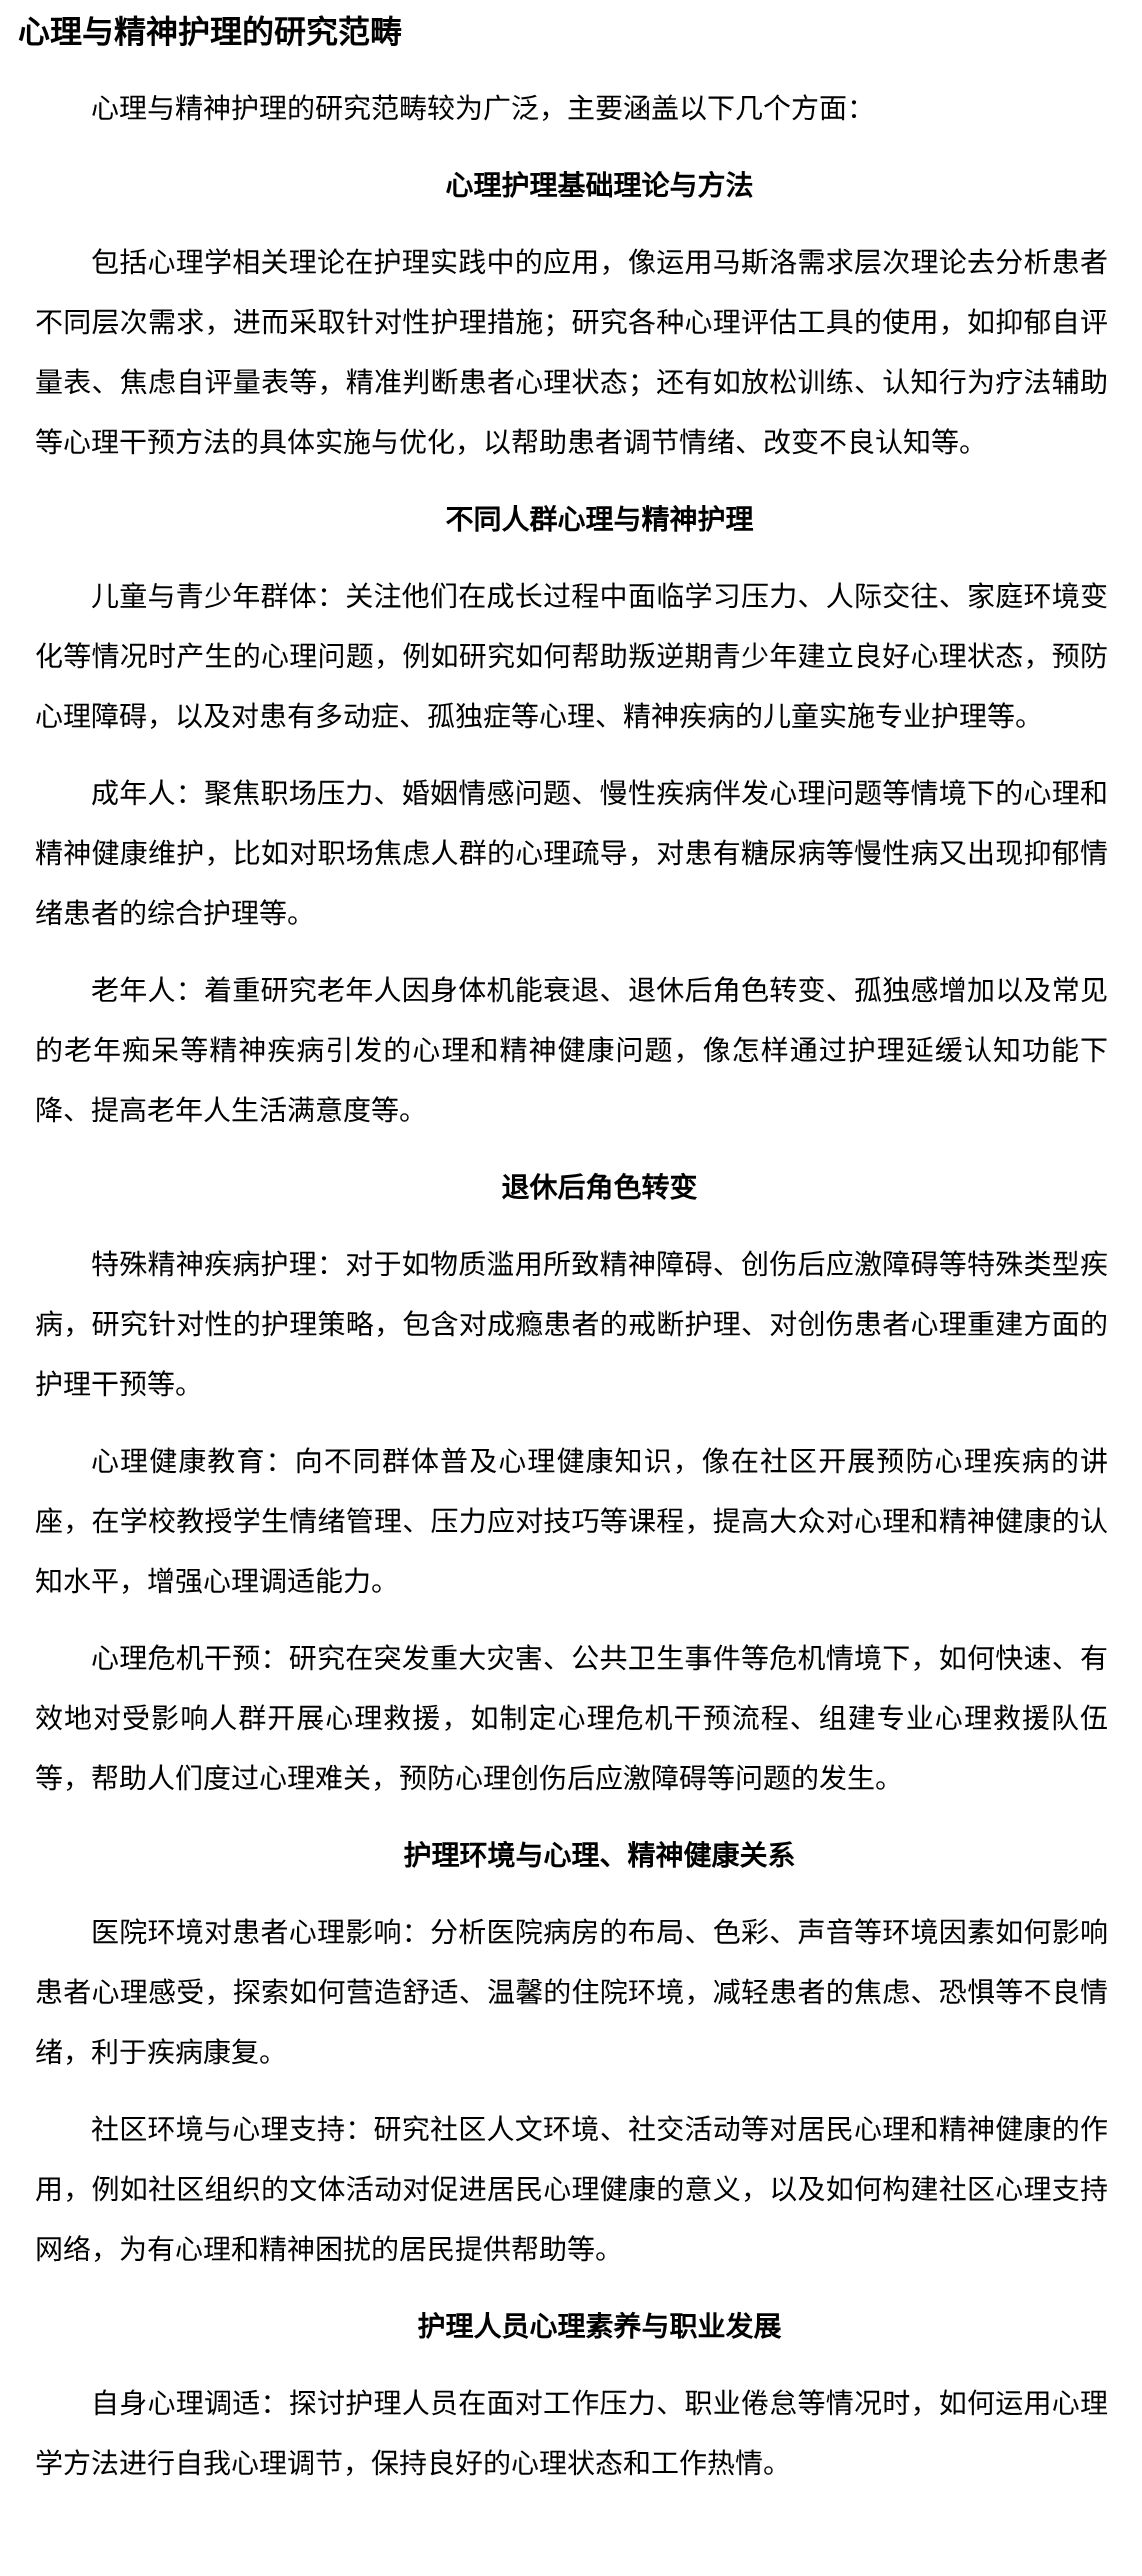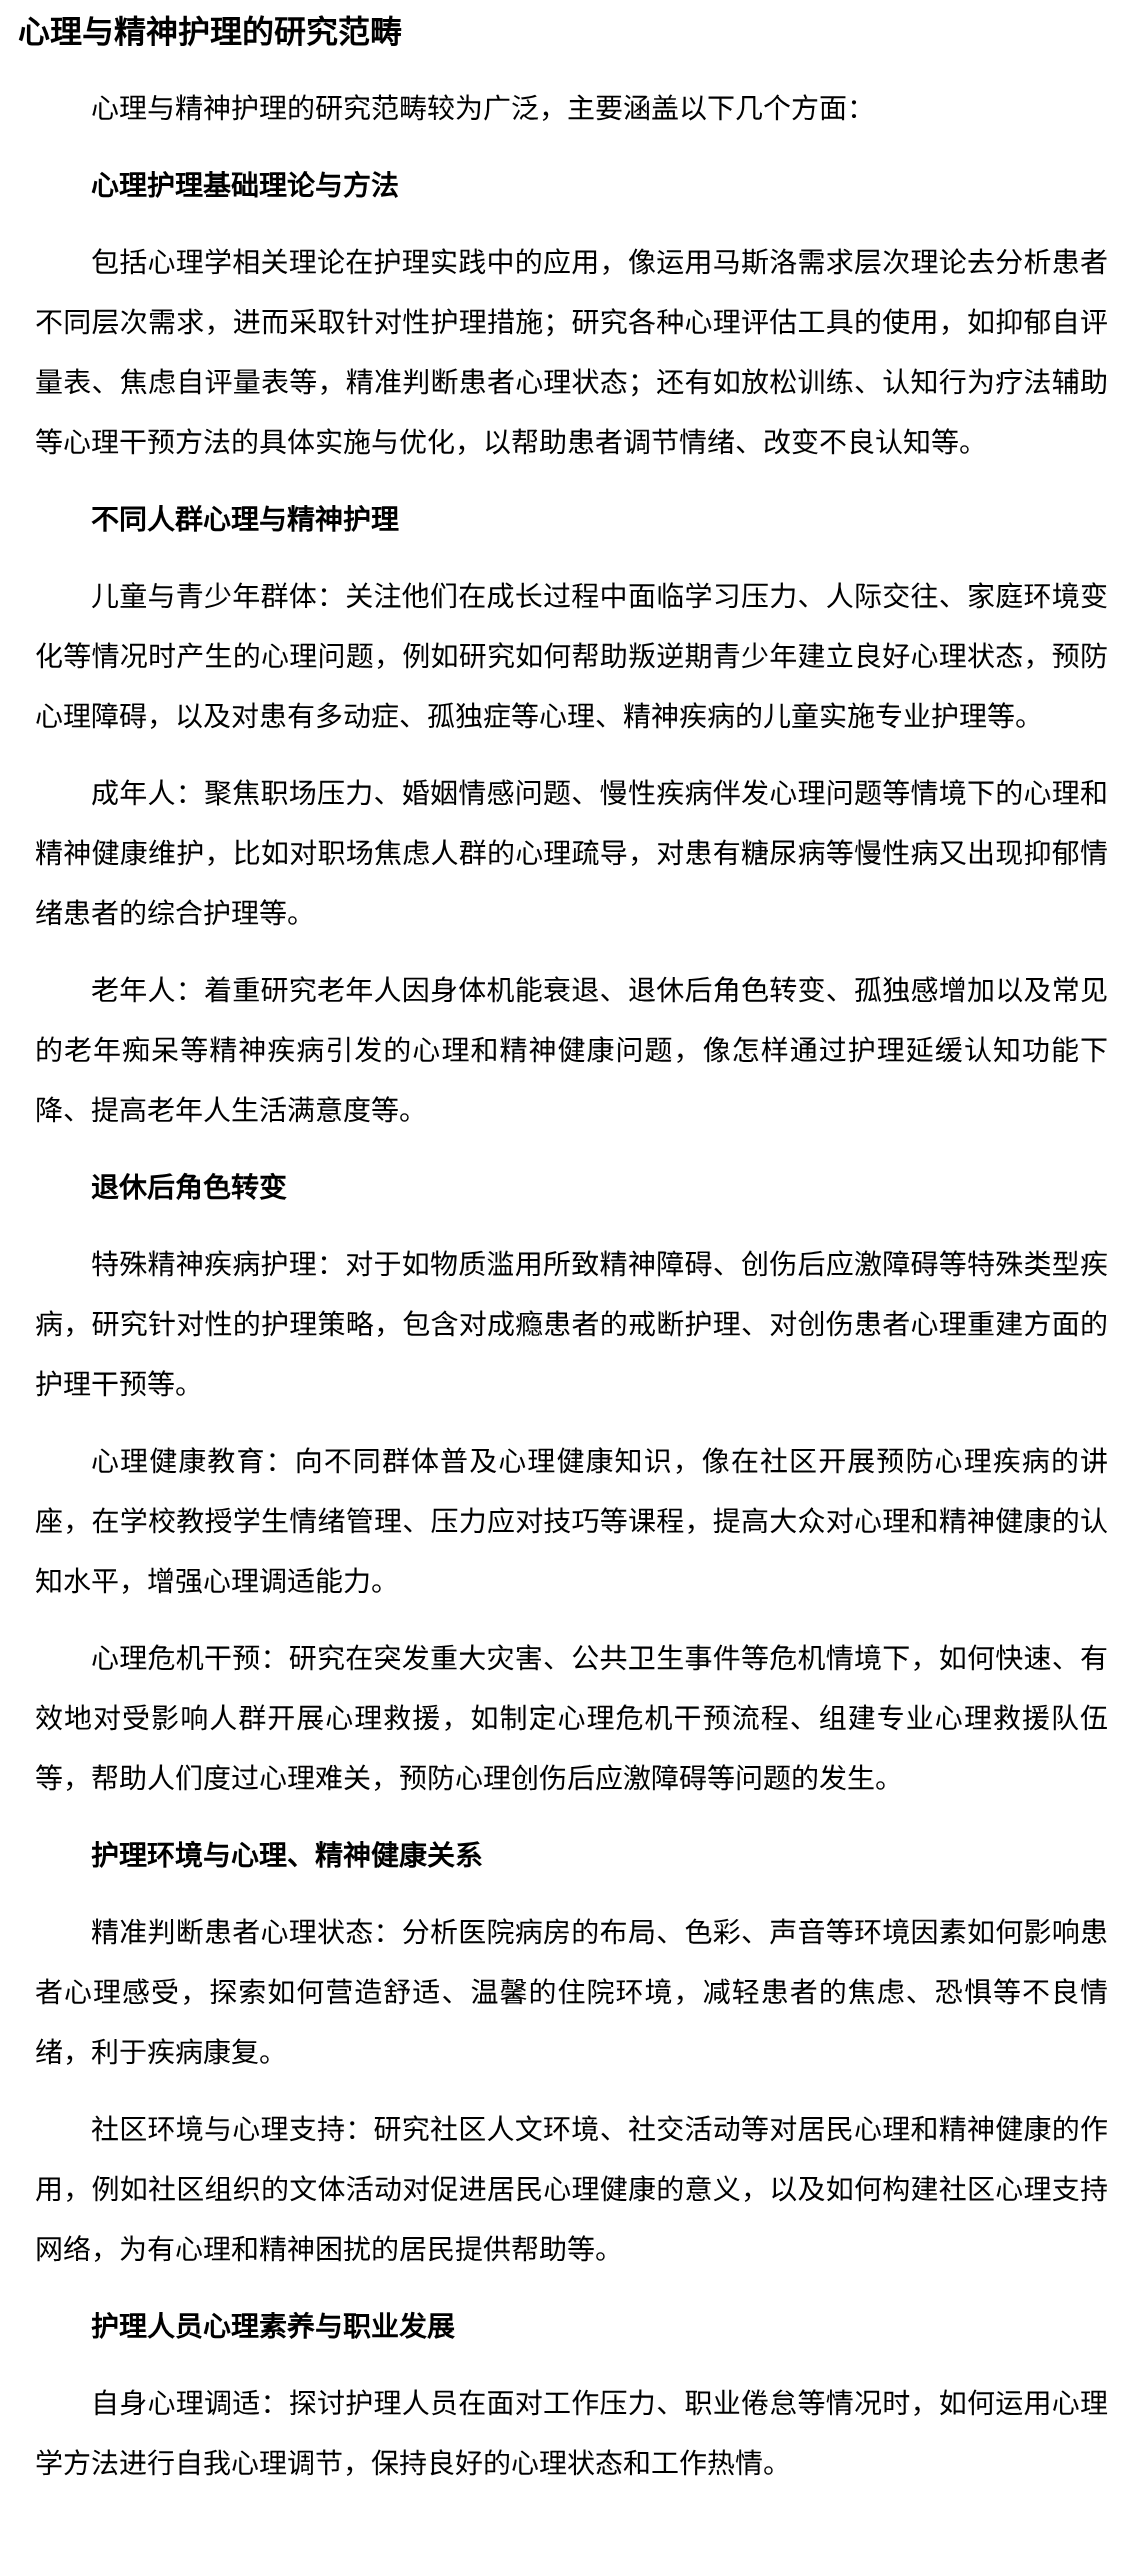--- a/index.html
+++ b/index.html
@@ -28,21 +28,21 @@
     line-height: 60px;
     text-indent: 0;
   }
   p.block {
     margin: 17px;
     padding: 0;
     text-indent: 2em;
   }
   p.block.heading {
     font-weight: 700;
-    text-align: left;
+    text-align: center;
   }
   .lead {
     font-weight: 400;
   }
 </style>
 </head>
 <body>
 
 <main class="page">
   <h1 class="doc-title">心理与精神护理的研究范畴</h1>
@@ -66,21 +66,21 @@
 
   <p class="block"><span>特殊精神疾病护理：对于如物质滥用所致精神障碍、创伤后应激障碍等特殊类型疾病，研究针对性的护理策略，包含对成瘾患者的戒断护理、对创伤患者心理重建方面的护理干预等。</span></p>
 
 
   <p class="block"><b class="lead">心理健康教育：</b><span>向不同群体普及心理健康知识，像在社区开展预防心理疾病的讲座，在学校教授学生情绪管理、压力应对技巧等课程，提高大众对心理和精神健康的认知水平，增强心理调适能力。</span></p>
 
   <p class="block"><b class="lead">心理危机干预：</b><span>研究在突发重大灾害、公共卫生事件等危机情境下，如何快速、有效地对受影响人群开展心理救援，如制定心理危机干预流程、组建专业心理救援队伍等，帮助人们度过心理难关，预防心理创伤后应激障碍等问题的发生。</span></p>
 
   <p class="block heading"><span>护理环境与心理、精神健康关系</span></p>
 
-  <p class="block"><b class="lead">精准判断患者心理状态：</b><span>分析医院病房的布局、色彩、声音等环境因素如何影响患者心理感受，探索如何营造舒适、温馨的住院环境，减轻患者的焦虑、恐惧等不良情绪，利于疾病康复。</span></p>
+  <p class="block"><b class="lead">医院环境对患者心理影响：</b><span>分析医院病房的布局、色彩、声音等环境因素如何影响患者心理感受，探索如何营造舒适、温馨的住院环境，减轻患者的焦虑、恐惧等不良情绪，利于疾病康复。</span></p>
 
   <p class="block"><b class="lead">社区环境与心理支持：</b><span>研究社区人文环境、社交活动等对居民心理和精神健康的作用，例如社区组织的文体活动对促进居民心理健康的意义，以及如何构建社区心理支持网络，为有心理和精神困扰的居民提供帮助等。</span></p>
 
   <p class="block heading"><span>护理人员心理素养与职业发展</span></p>
 
   <p class="block"><b class="lead">自身心理调适：</b><span>探讨护理人员在面对工作压力、职业倦怠等情况时，如何运用心理学方法进行自我心理调节，保持良好的心理状态和工作热情。</span></p>
 
   <p class="block"></p>
 </div>
 </main>

